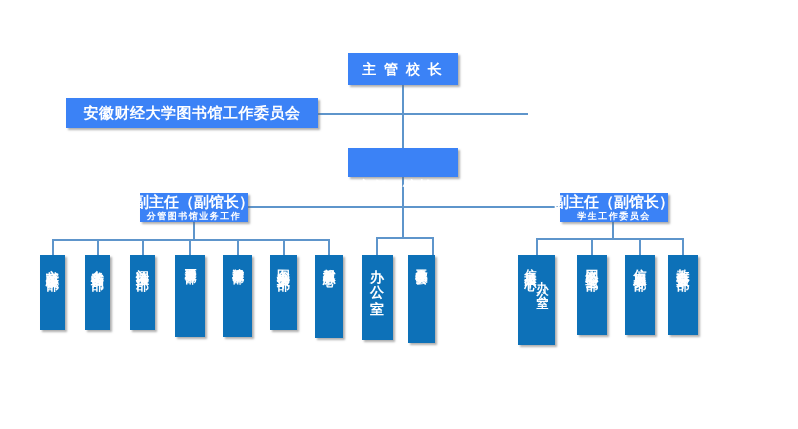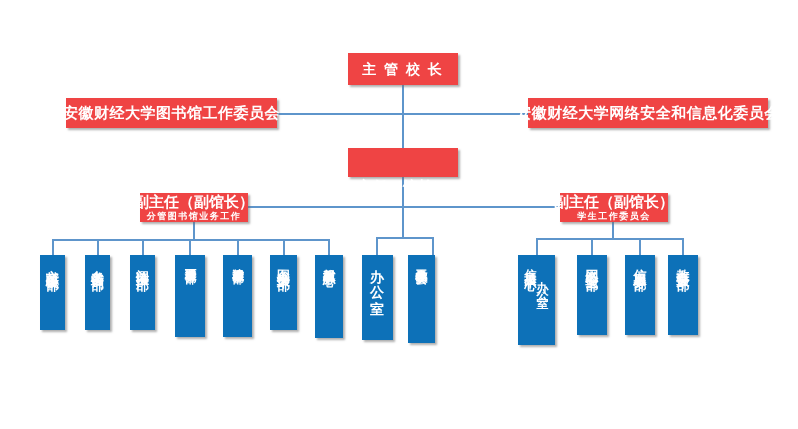--- a/index.html
+++ b/index.html
@@ -17,21 +17,21 @@
   
   .line {
     position: absolute;
     background: #5e95cb;
   }
   .line.h { height: 2px; }
   .line.v { width: 2px; }
   
   .box {
     position: absolute;
-    background: #ef4444;
+    background: #3b82f6;
     color: #ffffff;
     display: flex;
     flex-direction: column;
     align-items: center;
     justify-content: center;
     box-shadow: 2px 2px 2px rgba(110,110,110,0.55);
     box-sizing: border-box;
     text-align: center;
     line-height: 1.15;
   }
@@ -94,25 +94,22 @@
   <div class="line h" style="left:536px; top:238px; width:148px;"></div>
   <div class="line v" style="left:536px; top:238px; height:17px;"></div>
   <div class="line v" style="left:591px; top:238px; height:17px;"></div>
   <div class="line v" style="left:639px; top:238px; height:17px;"></div>
   <div class="line v" style="left:682px; top:238px; height:17px;"></div>
 
   <div class="box" style="left:348px; top:53px; width:110px; height:32px;">
     <span class="t1">主 管 校 长</span>
   </div>
 
-  <div class="box" style="left:66px; top:98px; width:211px; height:30px;">
+  <div class="box" style="left:66px; top:98px; width:252px; height:30px;">
     <span class="t1 big">安徽财经大学图书馆工作委员会</span>
-  </div>
-  <div class="box" style="left:528px; top:98px; width:240px; height:30px;">
-    <span class="t1 big">安徽财经大学网络安全和信息化委员会</span>
   </div>
 
   <div class="box" style="left:348px; top:148px; width:110px; height:29px;">
     <span class="t1" style="letter-spacing:1px;margin-top:47px;">主任（馆长）</span>
   </div>
 
   <div class="box" style="left:140px; top:193px; width:108px; height:29px;">
     <span class="t1 med">副主任（副馆长）</span>
     <span class="t2">分管图书馆业务工作</span>
   </div>

